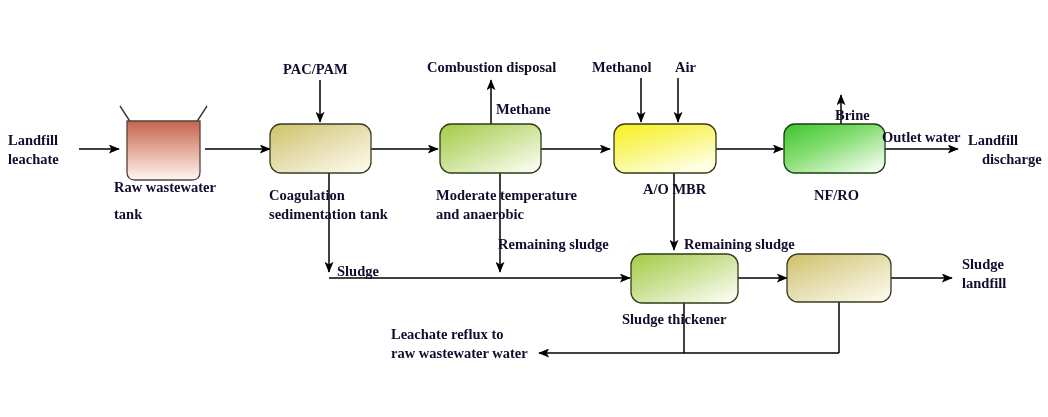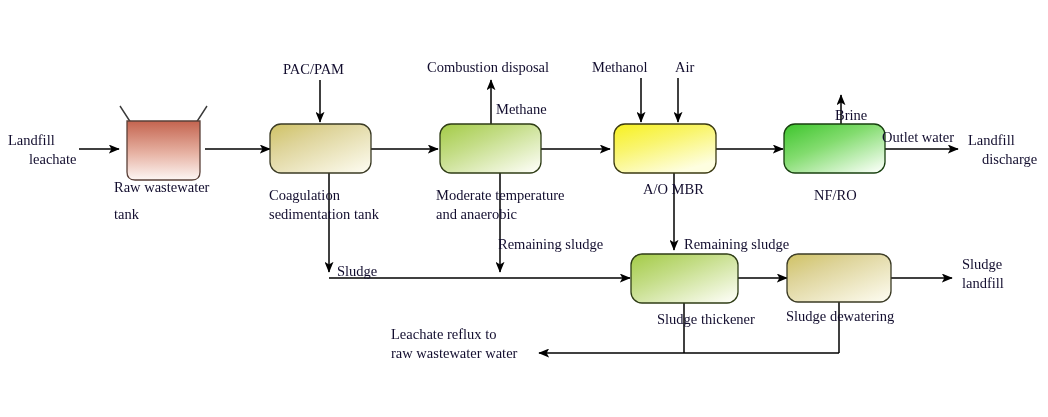--- a/index.html
+++ b/index.html
@@ -19,21 +19,21 @@
     position: absolute;
     left: 0;
     top: 0;
     width: 1048px;
     height: 417px;
   }
   .lbl {
     position: absolute;
     font-family: "Liberation Serif", "DejaVu Serif", serif;
     font-size: 14.5px;
-    font-weight: normal;
+    font-weight: bold;
     color: #120d2e;
     line-height: 19px;
     white-space: pre;
     letter-spacing: 0px;
   }
 </style>
 </head>
 <body>
 
 <div id="diagram-root">
@@ -117,21 +117,21 @@
     <rect x="614" y="124" width="102" height="49" rx="11" ry="11" fill="url(#gradYellow)" stroke="#3b3a12" stroke-width="1.3"></rect>
 
     <rect x="784" y="124" width="101" height="49" rx="11" ry="11" fill="url(#gradGreenBright)" stroke="#18400f" stroke-width="1.3"></rect>
 
     <rect x="631" y="254" width="107" height="49" rx="11" ry="11" fill="url(#gradGreenSoft)" stroke="#2f3d16" stroke-width="1.3"></rect>
 
     <rect x="787" y="254" width="104" height="48" rx="11" ry="11" fill="url(#gradKhaki)" stroke="#3b3b25" stroke-width="1.3"></rect>
   </svg>
 
   <div class="lbl" style="left:8px; top:131px;">Landfill</div>
-  <div class="lbl" style="left:8px; top:150px;margin-left:21px;">leachate</div>
+  <div class="lbl" style="left:8px; top:150px;">leachate</div>
 
   <div class="lbl" style="left:114px; top:178px;">Raw wastewater</div>
   <div class="lbl" style="left:114px; top:205px;">tank</div>
 
   <div class="lbl" style="left:283px; top:60px;">PAC/PAM</div>
 
   <div class="lbl" style="left:269px; top:186px;">Coagulation</div>
   <div class="lbl" style="left:269px; top:205px;">sedimentation tank</div>
 
   <div class="lbl" style="left:427px; top:58px;">Combustion disposal</div>
@@ -152,23 +152,22 @@
   <div class="lbl" style="left:882px; top:128px;">Outlet water</div>
   <div class="lbl" style="left:968px; top:131px;">Landfill</div>
   <div class="lbl" style="left:968px; top:150px;margin-left:14px;">discharge</div>
 
   <div class="lbl" style="left:337px; top:262px;">Sludge</div>
 
   <div class="lbl" style="left:498px; top:235px;">Remaining sludge</div>
 
   <div class="lbl" style="left:684px; top:235px;">Remaining sludge</div>
 
-  <div class="lbl" style="left:622px; top:310px;margin-left:35px;">Sludge thickener</div>
+  <div class="lbl" style="left:622px; top:310px;">Sludge thickener</div>
 
-  <div class="lbl" style="left:786px; top:307px;">Sludge dewatering</div>
 
   <div class="lbl" style="left:962px; top:255px;">Sludge</div>
   <div class="lbl" style="left:962px; top:274px;">landfill</div>
 
   <div class="lbl" style="left:391px; top:325px;">Leachate reflux to</div>
   <div class="lbl" style="left:391px; top:344px;">raw wastewater water</div>
 
 </div>
 
 </body></html>

